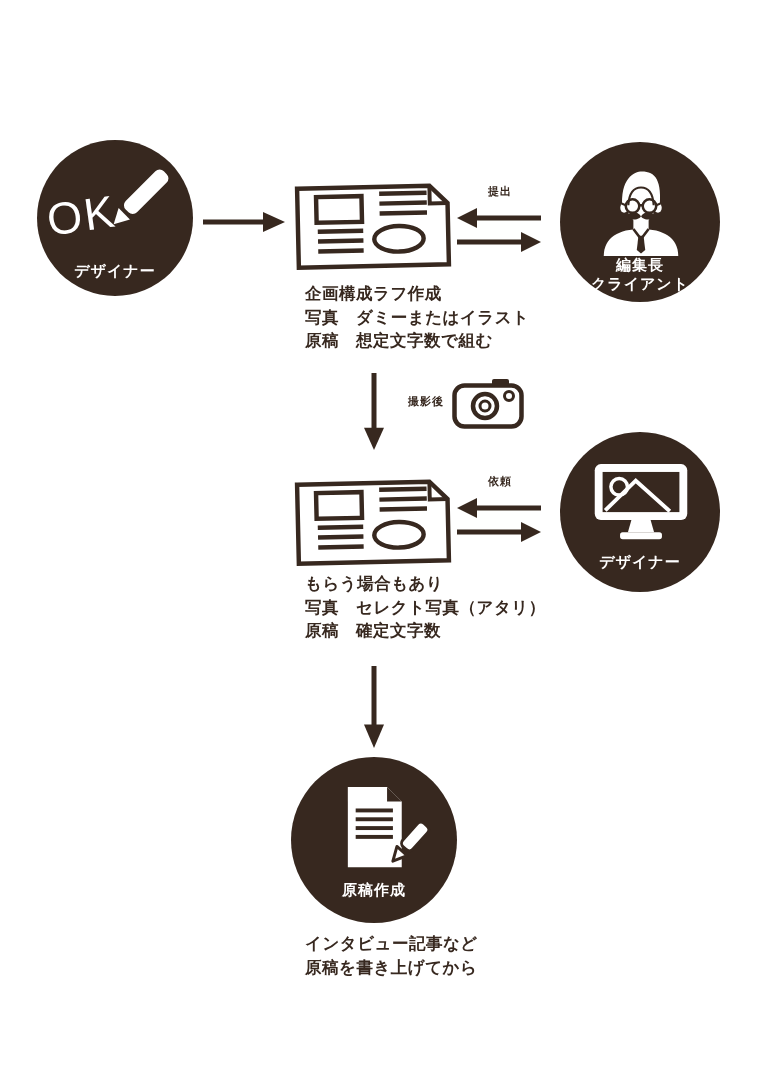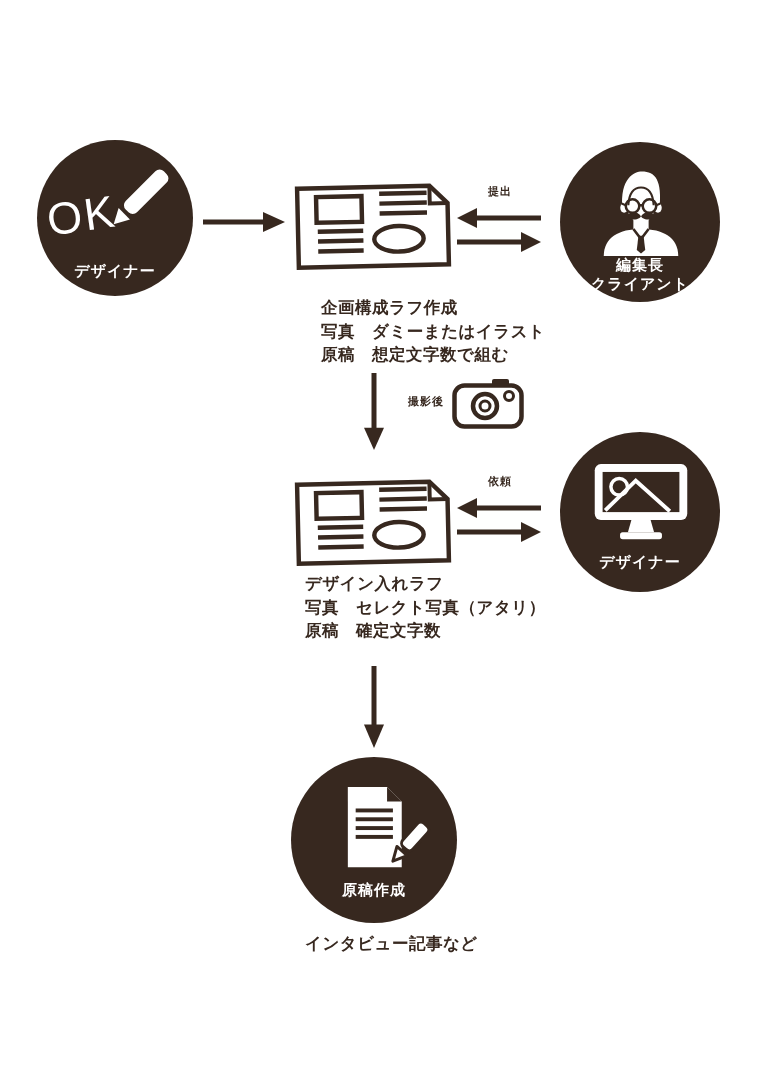--- a/index.html
+++ b/index.html
@@ -56,21 +56,21 @@
       <rect x="23" y="13" width="46" height="26"></rect>
       <line x1="87" y1="11" x2="135" y2="11"></line>
       <line x1="87" y1="21" x2="135" y2="21"></line>
       <line x1="87" y1="31" x2="135" y2="31"></line>
       <line x1="24" y1="48" x2="70" y2="48"></line>
       <line x1="24" y1="58" x2="70" y2="58"></line>
       <line x1="24" y1="68" x2="70" y2="68"></line>
       <ellipse cx="106" cy="57" rx="25" ry="13"></ellipse>
     </g>
   </svg>
-  <div class="cap" style="left:305px;top:296px;margin-left:16px;">
+  <div class="cap" style="left:305px;top:282px;">
     <div>企画構成ラフ作成</div>
     <div>写真　ダミーまたはイラスト</div>
     <div>原稿　想定文字数で組む</div>
   </div>
 
   <div class="edge-label centered" style="left:458px;top:184px;width:84px;">提出</div>
   <svg class="abs" style="left:457px;top:208px;" width="84" height="44" viewBox="0 0 84 44">
     <rect x="16" y="7.5" width="68" height="5" fill="#37281f"></rect>
     <polygon points="20,0 0,10 20,20" fill="#37281f"></polygon>
     <rect x="0" y="31.5" width="68" height="5" fill="#37281f"></rect>
@@ -123,21 +123,21 @@
       <line x1="87" y1="11" x2="135" y2="11"></line>
       <line x1="87" y1="21" x2="135" y2="21"></line>
       <line x1="87" y1="31" x2="135" y2="31"></line>
       <line x1="24" y1="48" x2="70" y2="48"></line>
       <line x1="24" y1="58" x2="70" y2="58"></line>
       <line x1="24" y1="68" x2="70" y2="68"></line>
       <ellipse cx="106" cy="57" rx="25" ry="13"></ellipse>
     </g>
   </svg>
   <div class="cap" style="left:305px;top:572px;">
-    <div>デザイン入れラフ</div>
+    <div>もらう場合もあり</div>
     <div>写真　セレクト写真（アタリ）</div>
     <div>原稿　確定文字数</div>
   </div>
 
   <div class="edge-label centered" style="left:458px;top:474px;width:84px;">依頼</div>
   <svg class="abs" style="left:457px;top:498px;" width="84" height="44" viewBox="0 0 84 44">
     <rect x="16" y="7.5" width="68" height="5" fill="#37281f"></rect>
     <polygon points="20,0 0,10 20,20" fill="#37281f"></polygon>
     <rect x="0" y="31.5" width="68" height="5" fill="#37281f"></rect>
     <polygon points="64,24 84,34 64,44" fill="#37281f"></polygon>
@@ -171,15 +171,16 @@
       <g transform="translate(66,62) rotate(42)">
         <rect x="-7" y="-26" width="14" height="32" rx="5" fill="#fff" stroke="#37281f" stroke-width="3"></rect>
         <polygon points="-7,10 7,10 0,24" fill="#fff" stroke="#37281f" stroke-width="3" stroke-linejoin="round"></polygon>
       </g>
     </svg>
     <div class="clabel" style="top:123px;">原稿作成</div>
   </div>
 
   <div class="cap" style="left:305px;top:932px;">
     <div>インタビュー記事など</div>
+    <div>原稿を書き上げてから</div>
   </div>
 
 </div>
 
 </body></html>

